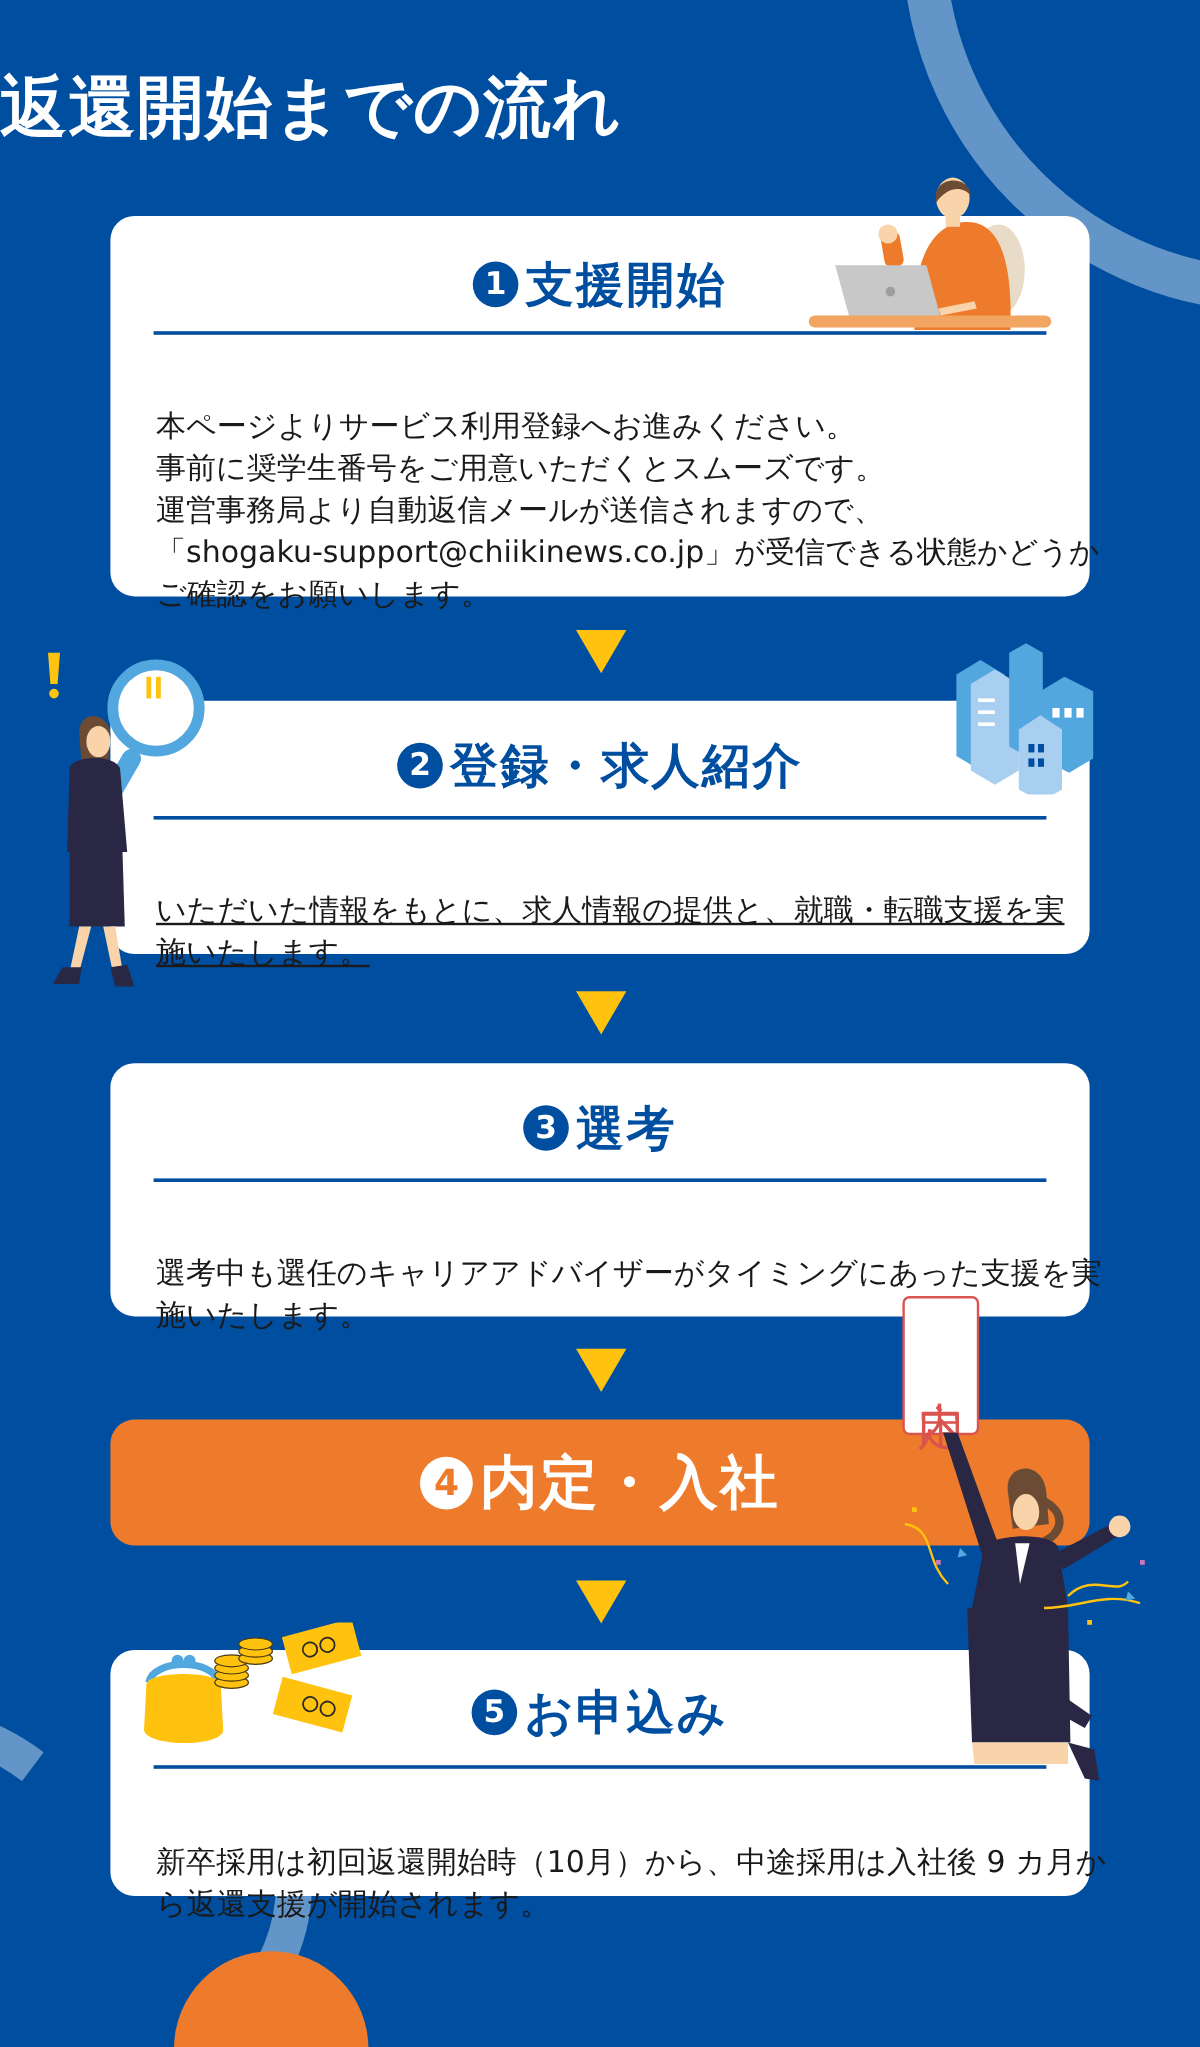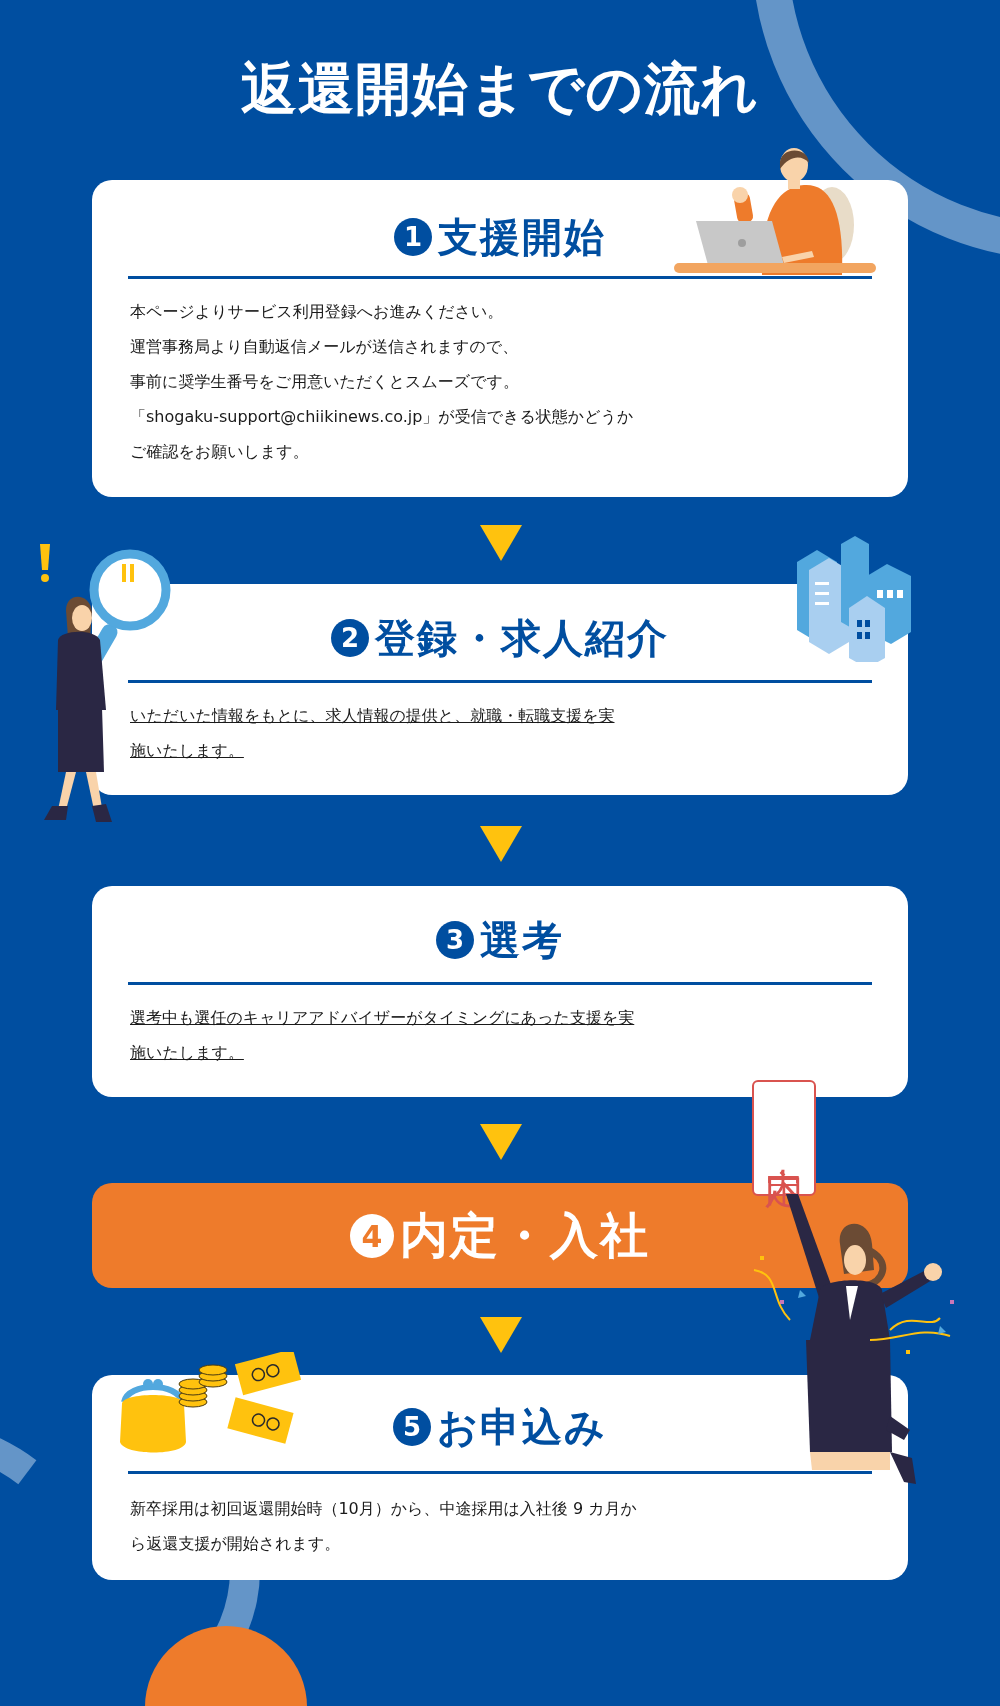--- a/index.html
+++ b/index.html
@@ -29,21 +29,21 @@
     border: 30px solid #6495C8;
     border-left-color: transparent; border-bottom-color: transparent; border-top-color: transparent;
   }
   .orange-ball {
     left: 145px; top: 1626px; width: 162px; height: 162px;
     border-radius: 50%;
     background: #EE7B2B;
   }
   .page-title {
     position: absolute; left: 0; width: 1000px; top: 52px;
-    text-align: center; color: #ffffff;
+    text-align: left; color: #ffffff;
     font-size: 56px; font-weight: bold; letter-spacing: 1px;
     z-index: 3;
   }
   .card {
     position: absolute; left: 92px; width: 816px;
     background: #ffffff; border-radius: 20px;
     z-index: 2;
   }
   .card-head {
     position: absolute; left: 0; width: 100%;
@@ -55,21 +55,21 @@
     display: inline-flex; align-items: center; justify-content: center;
     width: 38px; height: 38px; border-radius: 50%;
     background: #004EA0; color: #ffffff;
     font-size: 26px; font-weight: bold; margin-right: 6px; letter-spacing: 0;
   }
   .rule {
     position: absolute; left: 36px; right: 36px; height: 3px; background: #004EA0;
   }
   .body-text {
     position: absolute; left: 38px; right: 36px;
-    font-size: 16px; line-height: 35px; color: #1a1a1a;
+    font-size: 25px; line-height: 35px; color: #1a1a1a; margin-top: 43px;
   }
   .body-text p { white-space: nowrap; }
   .card-orange { background: #EE7B2B; }
   .card-orange .card-head { color: #ffffff; font-size: 48px; }
   .card-orange .num { background: #ffffff; color: #EE7B2B; width: 44px; height: 44px; font-size: 30px; }
   .arrow {
     position: absolute; left: 480px; width: 0; height: 0;
     border-left: 21px solid transparent; border-right: 21px solid transparent;
     border-top: 36px solid #FFC20E; z-index: 2;
   }
@@ -86,22 +86,22 @@
 <h1 class="page-title">返還開始までの流れ</h1>
 
 <section class="card" style="top:180px;height:317px;">
   <div class="card-head" style="top:30px;height:54px;">
     <span class="num">1</span>
     <span>支援開始</span>
   </div>
   <div class="rule" style="top:96px;"></div>
   <div class="body-text" style="top:114px;">
     <p>本ページよりサービス利用登録へお進みください。</p>
+    <p>事前に奨学生番号をご用意いただくとスムーズです。</p>
     <p>運営事務局より自動返信メールが送信されますので、</p>
-    <p>事前に奨学生番号をご用意いただくとスムーズです。</p>
     <p>「shogaku-support@chiikinews.co.jp」が受信できる状態かどうか</p>
     <p>ご確認をお願いします。</p>
   </div>
 </section>
 
 <svg class="illus" style="left:672px;top:145px;" width="210" height="132" viewBox="0 0 210 132">
   <ellipse cx="160" cy="80" rx="22" ry="38" fill="#E8DCC8"></ellipse>
   <path d="M90 130 C88 70 105 42 132 40 C160 38 172 70 170 130 Z" fill="#EE7B2B"></path>
   <rect x="63" y="48" width="16" height="30" rx="6" fill="#EE7B2B" transform="rotate(-10 70 60)"></rect>
   <circle cx="68" cy="50" r="8" fill="#F9D3AA"></circle>
@@ -166,21 +166,21 @@
 </svg>
 
 <div class="arrow" style="top:826px;"></div>
 
 <section class="card" style="top:886px;height:211px;">
   <div class="card-head" style="top:26px;height:56px;">
     <span class="num">3</span>
     <span>選考</span>
   </div>
   <div class="rule" style="top:96px;"></div>
-  <div class="body-text" style="top:114px;text-decoration:underline;">
+  <div class="body-text" style="top:114px;">
     <p>選考中も選任のキャリアアドバイザーがタイミングにあった支援を実</p>
     <p>施いたします。</p>
   </div>
 </section>
 
 <div class="arrow" style="top:1124px;"></div>
 
 <section class="card card-orange" style="top:1183px;height:105px;">
   <div class="card-head" style="top:22px;height:62px;">
     <span class="num">4</span>

